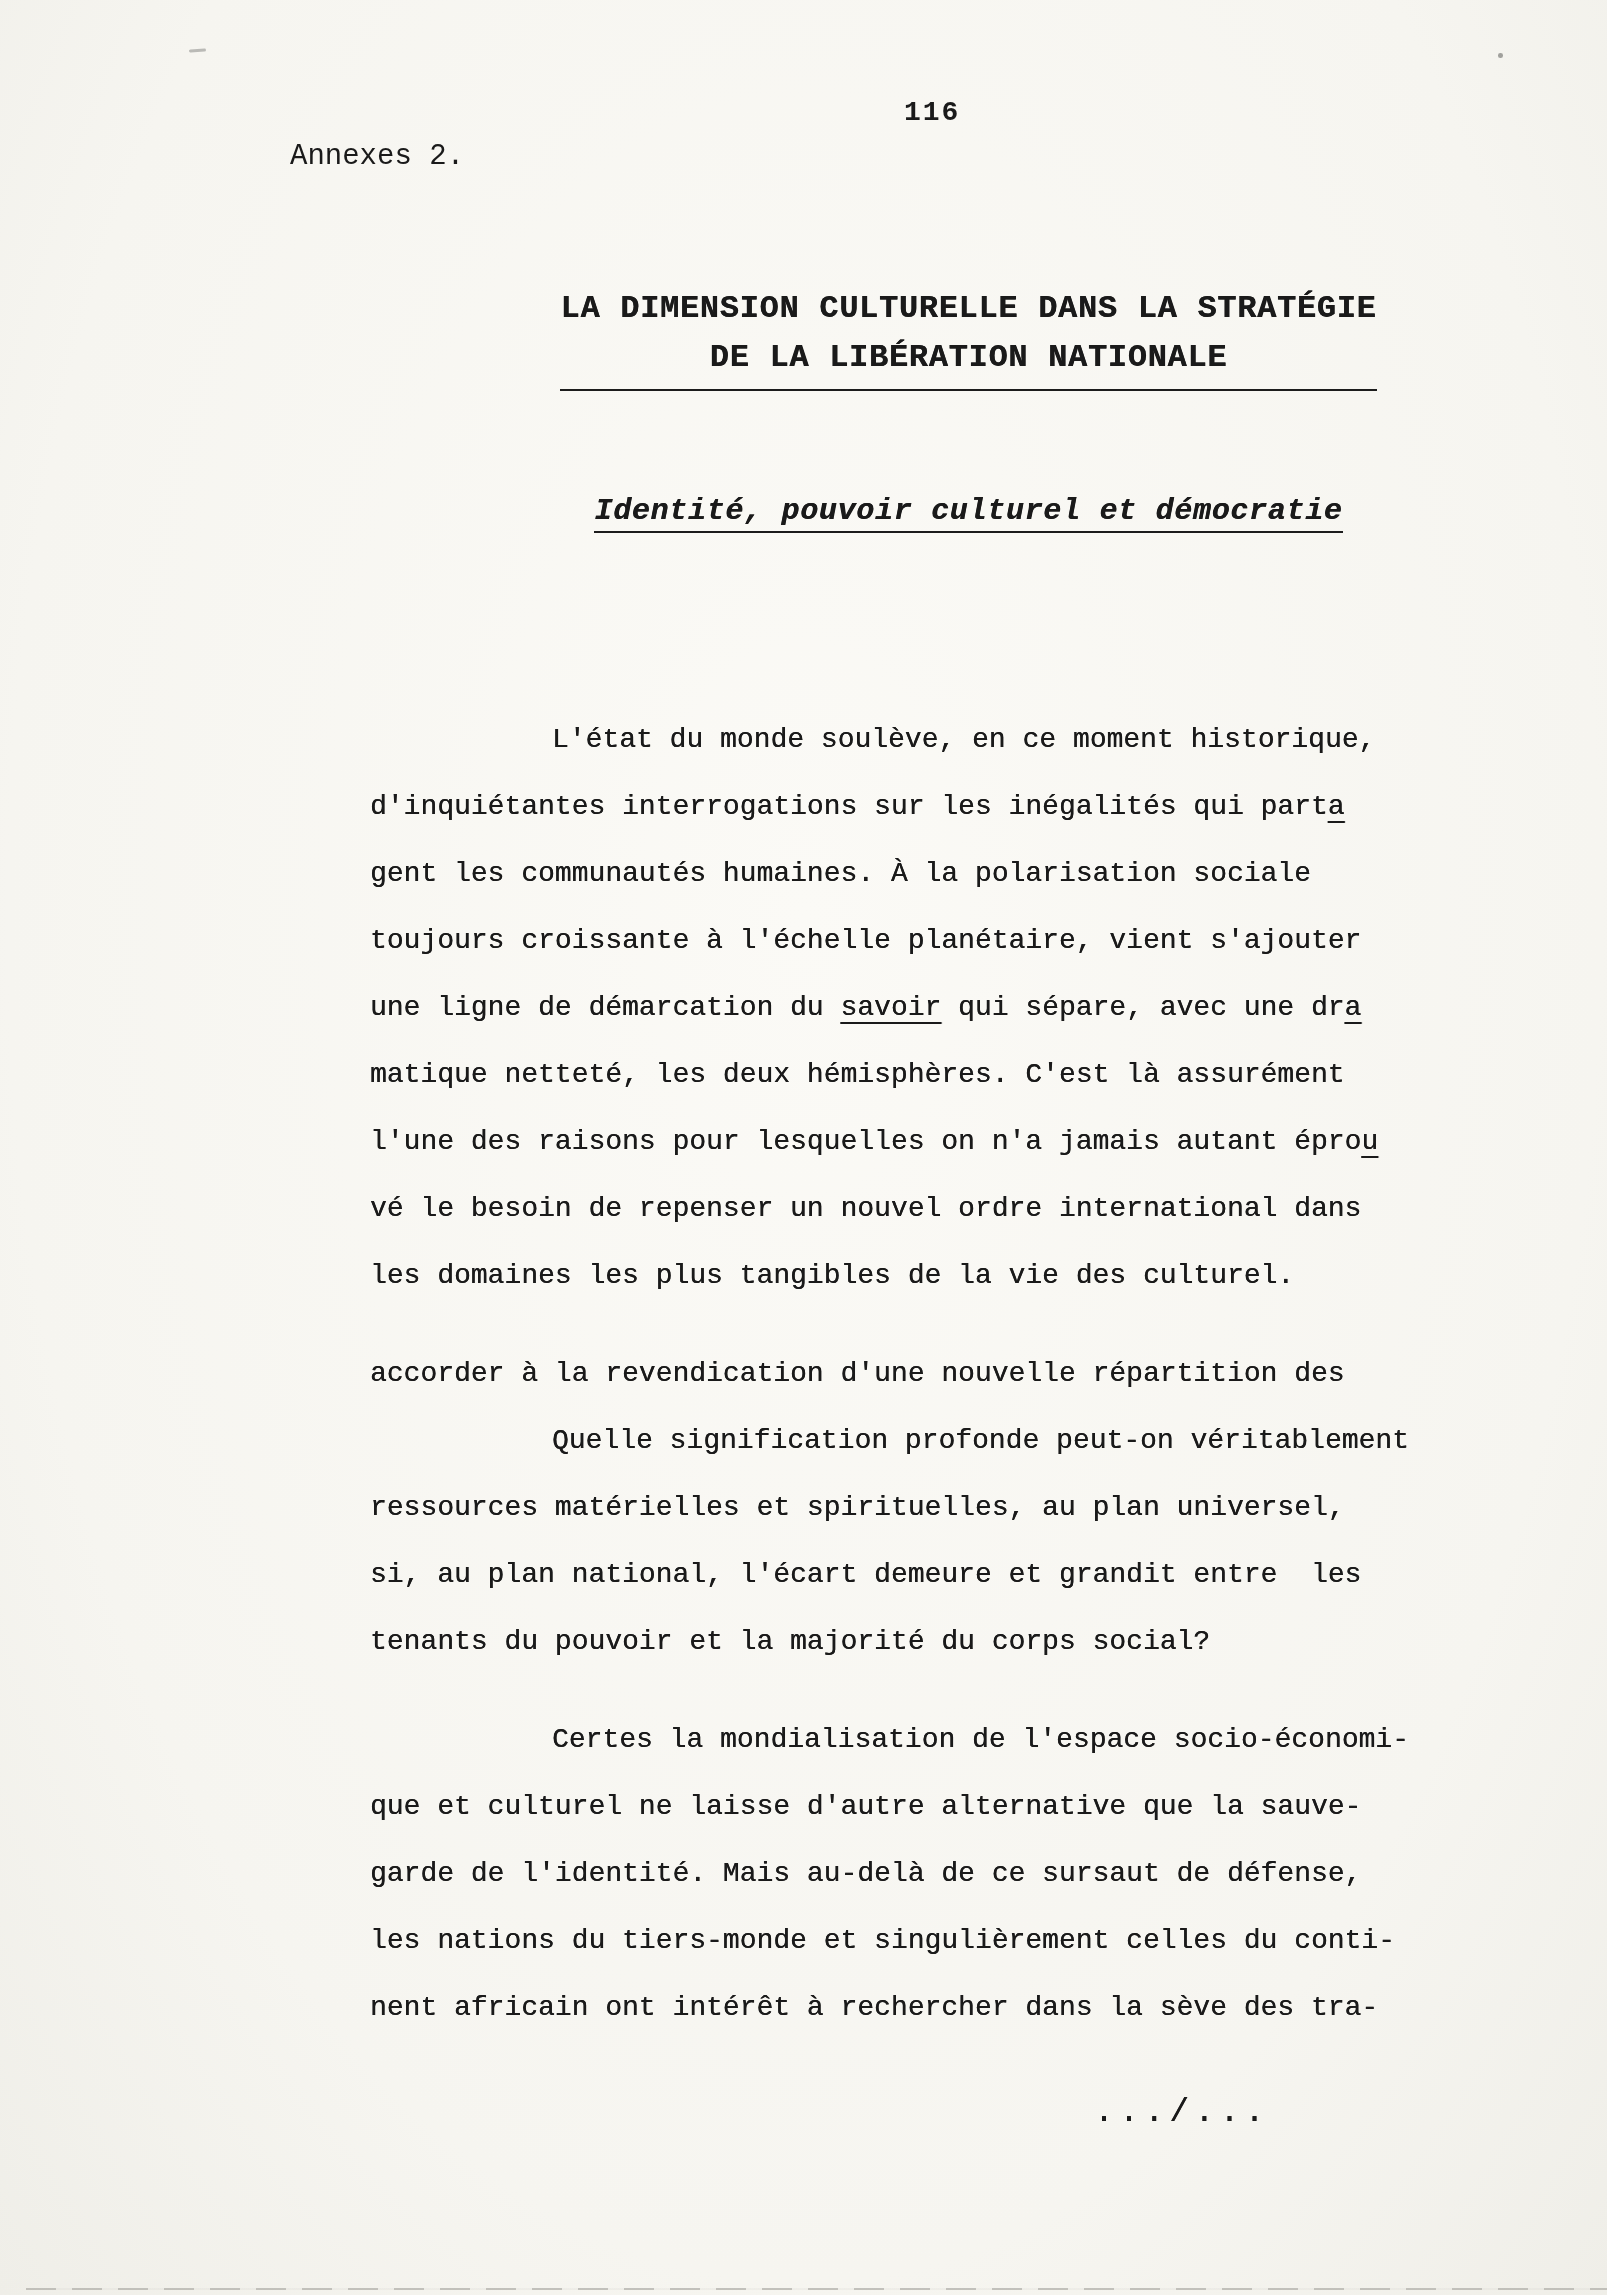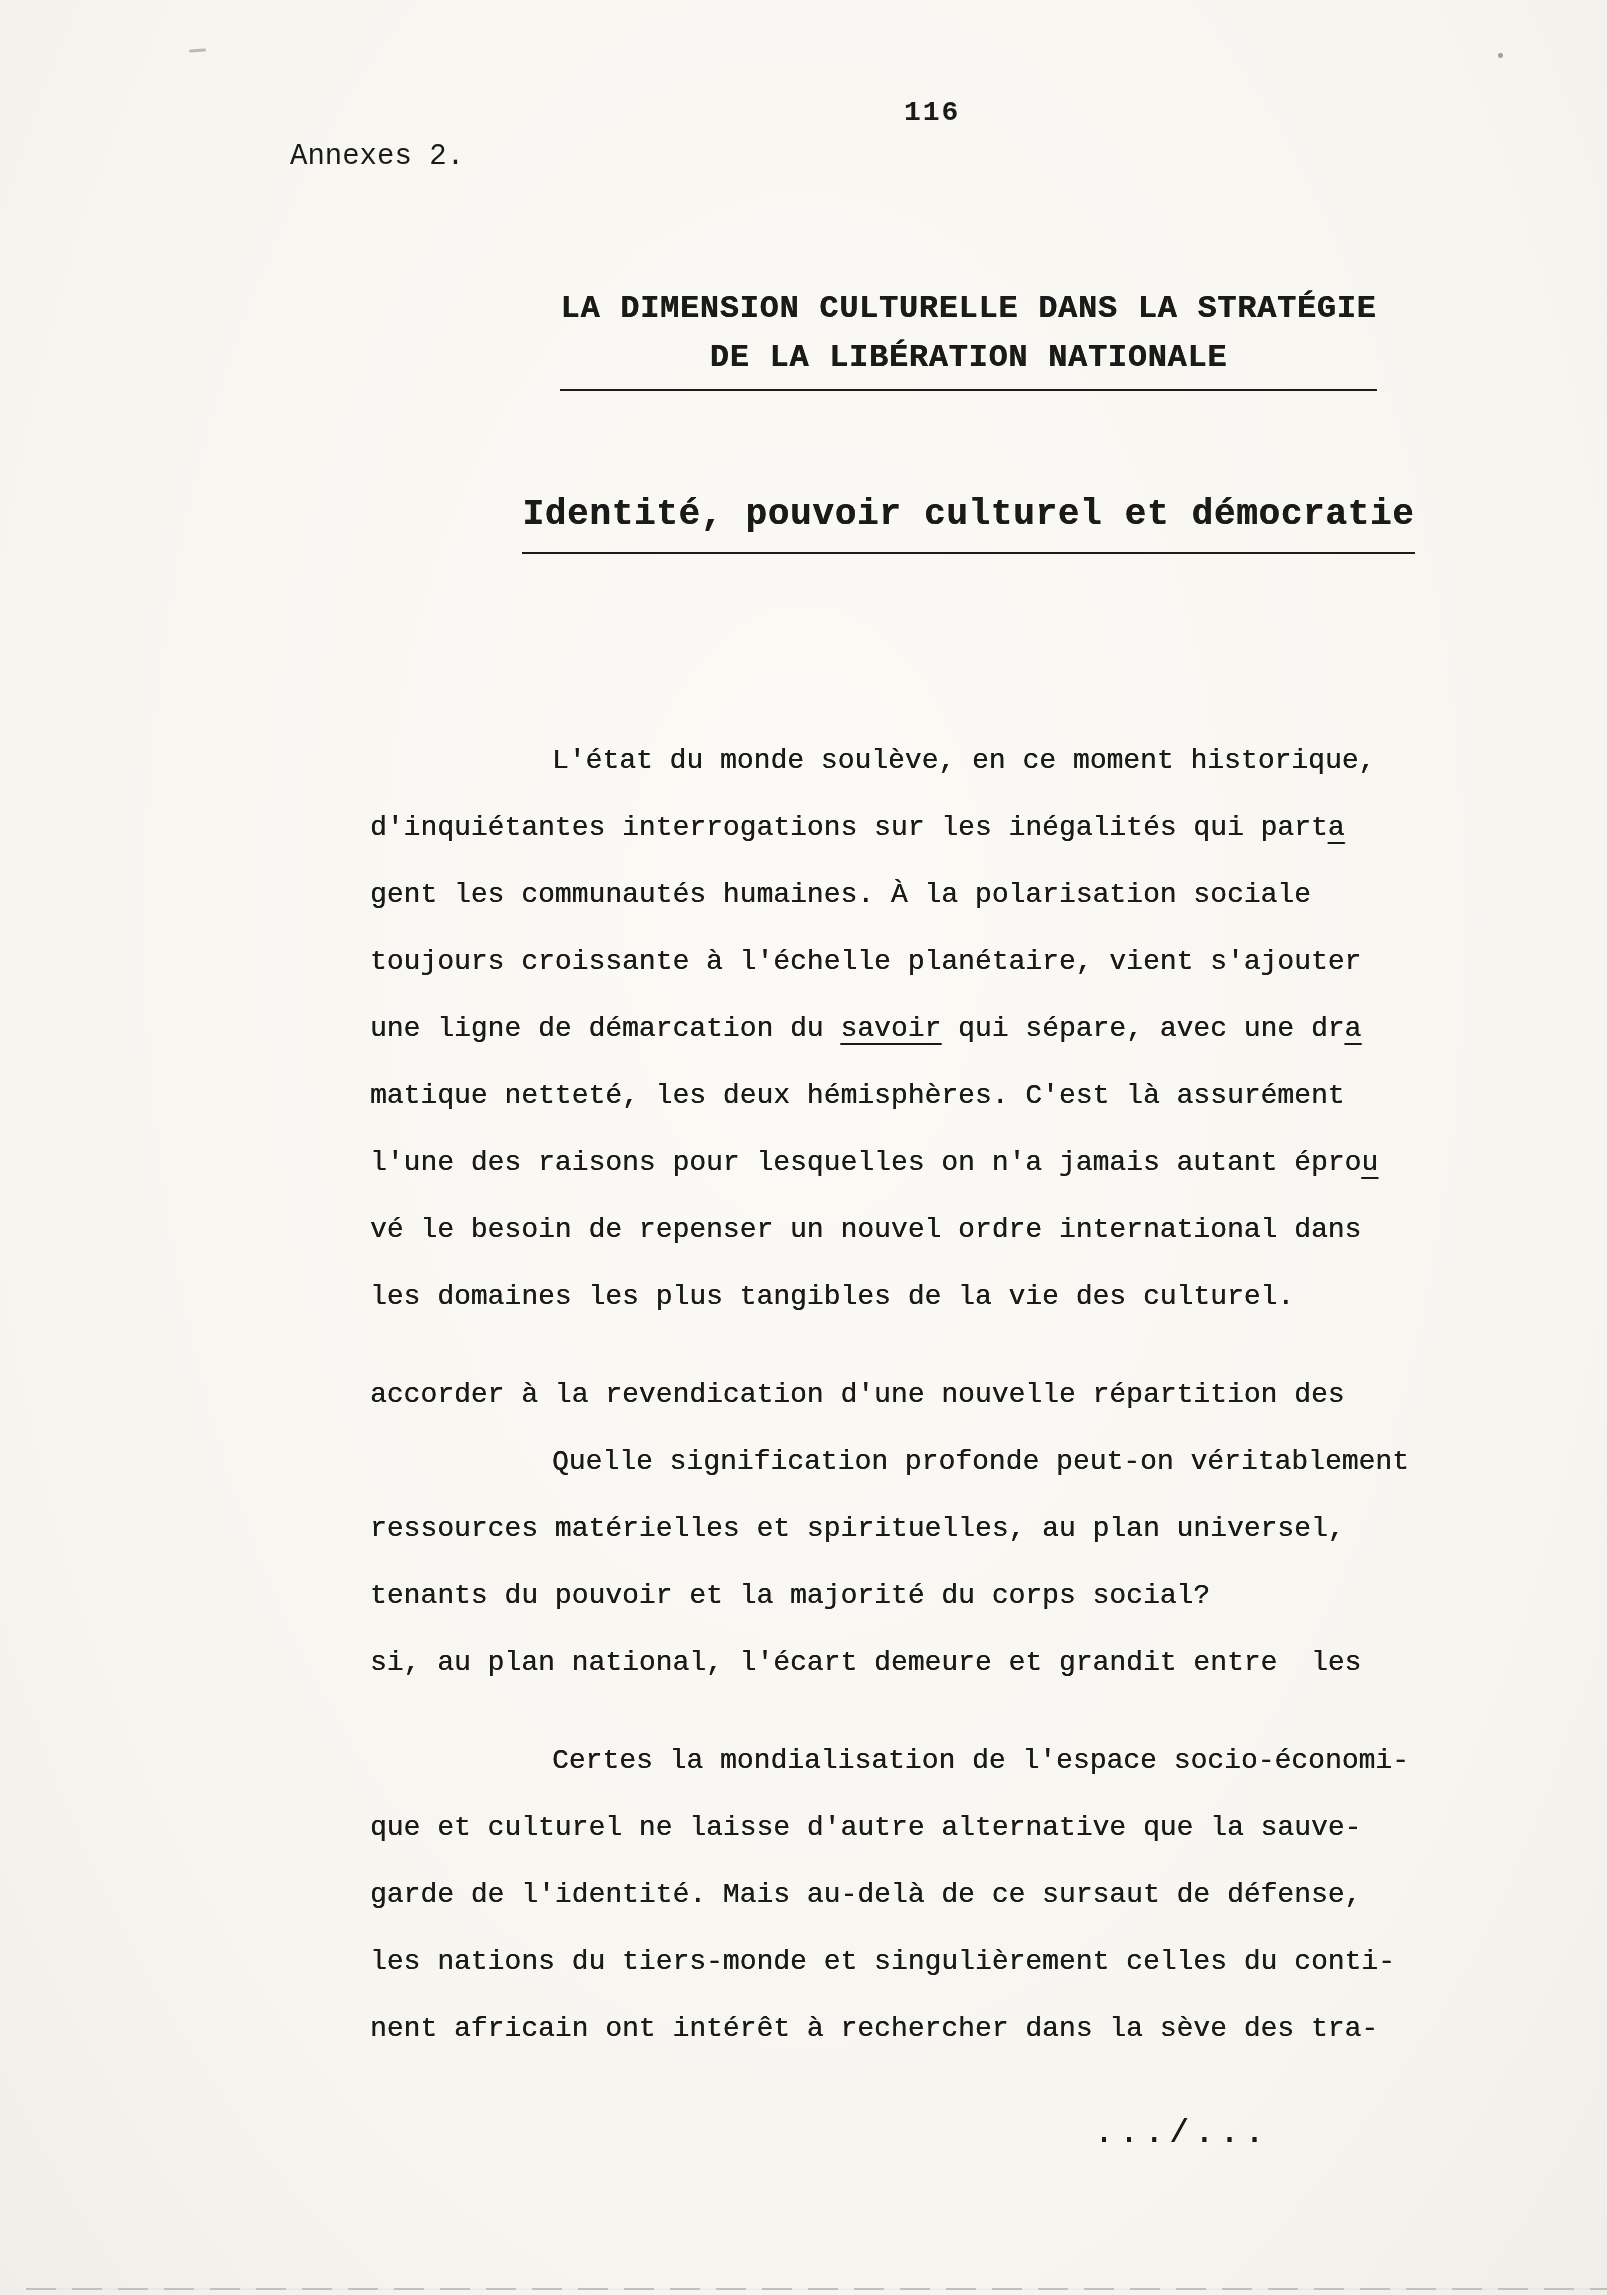--- a/index.html
+++ b/index.html
@@ -46,26 +46,27 @@
     padding-bottom: 7px;
     border-bottom: 2.6px solid #1c1c1c;
     text-shadow: 0.3px 0 0 currentColor;
   }
   .subtitle-wrap {
     margin-top: 103px;
     text-align: center;
   }
   .subtitle {
     display: inline-block;
-    font-size: 36px;
+    font-size: 30px;
     font-weight: bold;
     letter-spacing: 0.7px;
-    padding-bottom: 17px;
+    padding-bottom: 3px;
     border-bottom: 2.6px solid #1c1c1c;
     text-shadow: 0.3px 0 0 currentColor;
+    font-style: italic;
   }
   .paragraphs { margin-top: 173px; }
   .para { margin-bottom: 31px; }
   .line {
     font-size: 28px;
     line-height: 67px;
     white-space: pre;
     text-shadow: 0.2px 0 0 currentColor;
   }
   .indent { padding-left: 182px; }
@@ -146,22 +147,22 @@
           <div class="line"><span>une ligne de démarcation du </span><span class="u">savoir</span><span> qui sépare, avec une dr</span><span class="u">a</span></div>
           <div class="line"><span>matique netteté, les deux hémisphères. C'est là assurément</span></div>
           <div class="line"><span>l'une des raisons pour lesquelles on n'a jamais autant épro</span><span class="u">u</span></div>
           <div class="line"><span>vé le besoin de repenser un nouvel ordre international dans</span></div>
           <div class="line"><span>les domaines les plus tangibles de la vie des culturel.</span></div>
         </div>
         <div class="para">
           <div class="line"><span>accorder à la revendication d'une nouvelle répartition des</span></div>
           <div class="line indent"><span>Quelle signification profonde peut-on véritablement</span></div>
           <div class="line"><span>ressources matérielles et spirituelles, au plan universel,</span></div>
+          <div class="line"><span>si, au plan national, l'écart demeure et grandit entre  les</span></div>
           <div class="line"><span>tenants du pouvoir et la majorité du corps social?</span></div>
-          <div class="line"><span>si, au plan national, l'écart demeure et grandit entre  les</span></div>
         </div>
         <div class="para">
           <div class="line indent"><span>Certes la mondialisation de l'espace socio-économi-</span></div>
           <div class="line"><span>que et culturel ne laisse d'autre alternative que la sauve-</span></div>
           <div class="line"><span>garde de l'identité. Mais au-delà de ce sursaut de défense,</span></div>
           <div class="line"><span>les nations du tiers-monde et singulièrement celles du conti-</span></div>
           <div class="line"><span>nent africain ont intérêt à rechercher dans la sève des tra-</span></div>
         </div>
       </div>
 

